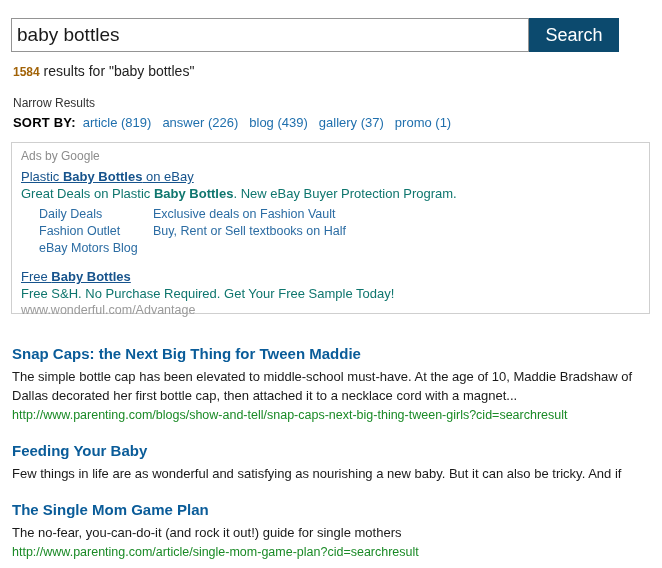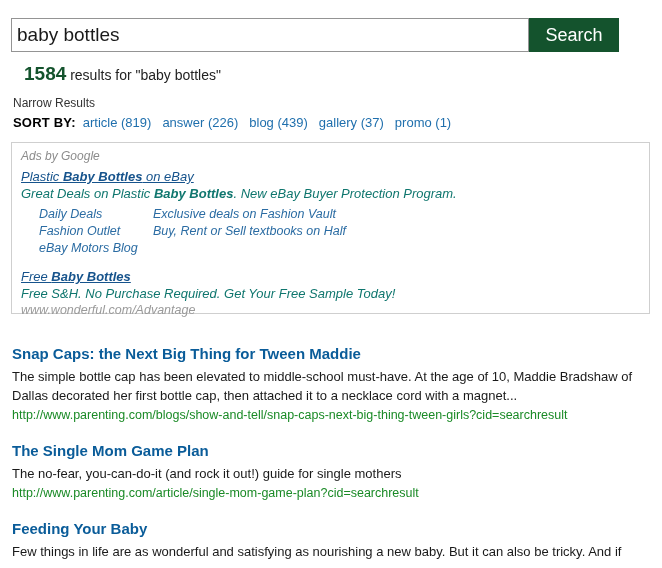--- a/index.html
+++ b/index.html
@@ -44,21 +44,21 @@
     color: #1a1a1a;
     padding: 0 5px;
     outline: none;
     border-radius: 0;
   }
   .search-button {
     margin-left: 0px;
     width: 92px;
     box-sizing: border-box;
     border: none;
-    background: #14532d;
+    background: #0c4a6e;
     color: #ffffff;
     font-family: "Liberation Sans", sans-serif;
     font-size: 18px;
     line-height: 34px;
     text-align: center;
     cursor: pointer;
     padding: 0;
     border-radius: 0;
   }
 
@@ -66,23 +66,22 @@
   .results-count {
     position: absolute;
     left: 13px;
     top: 63px;
     font-size: 14px;
     color: #222222;
     white-space: nowrap;
   }
   .results-count .num {
     font-weight: bold;
-    font-size: 19px;
-    color: #14532d;
-    margin-left: 11px;
+    font-size: 12px;
+    color: #a16207;
   }
 
   
   .narrow-results {
     position: absolute;
     left: 13px;
     top: 96px;
     font-size: 12px;
     color: #333333;
   }
@@ -113,21 +112,20 @@
   .ads-box {
     position: absolute;
     left: 11px;
     top: 142px;
     width: 639px;
     height: 172px;
     box-sizing: border-box;
     border: 1px solid #cfcfcf;
     background: #ffffff;
     padding: 6px 9px 0 9px;
-    font-style: italic;
   }
   .ads-label {
     font-size: 12px;
     color: #8c8c8c;
     margin-bottom: 6px;
   }
   .ad { margin-bottom: 0; }
   .ad-title {
     font-size: 13px;
     color: #16538c;
@@ -251,25 +249,25 @@
 
   <div class="results">
 
     <div class="result">
       <a class="result-title" href="#">Snap Caps: the Next Big Thing for Tween Maddie</a>
       <div class="result-snippet">The simple bottle cap has been elevated to middle-school must-have. At the age of 10, Maddie Bradshaw of Dallas decorated her first bottle cap, then attached it to a necklace cord with a magnet...</div>
       <a class="result-url" href="#">http://www.parenting.com/blogs/show-and-tell/snap-caps-next-big-thing-tween-girls?cid=searchresult</a>
     </div>
 
     <div class="result">
+      <a class="result-title" href="#">Feeding Your Baby</a>
+      <div class="result-snippet">Few things in life are as wonderful and satisfying as nourishing a new baby. But it can also be tricky. And if</div>
+    </div>
+
+    <div class="result">
       <a class="result-title" href="#">The Single Mom Game Plan</a>
       <div class="result-snippet">The no-fear, you-can-do-it (and rock it out!) guide for single mothers</div>
       <a class="result-url" href="#">http://www.parenting.com/article/single-mom-game-plan?cid=searchresult</a>
     </div>
 
-    <div class="result">
-      <a class="result-title" href="#">Feeding Your Baby</a>
-      <div class="result-snippet">Few things in life are as wonderful and satisfying as nourishing a new baby. But it can also be tricky. And if</div>
-    </div>
-
   </div>
 
 </div>
 
 </body></html>

